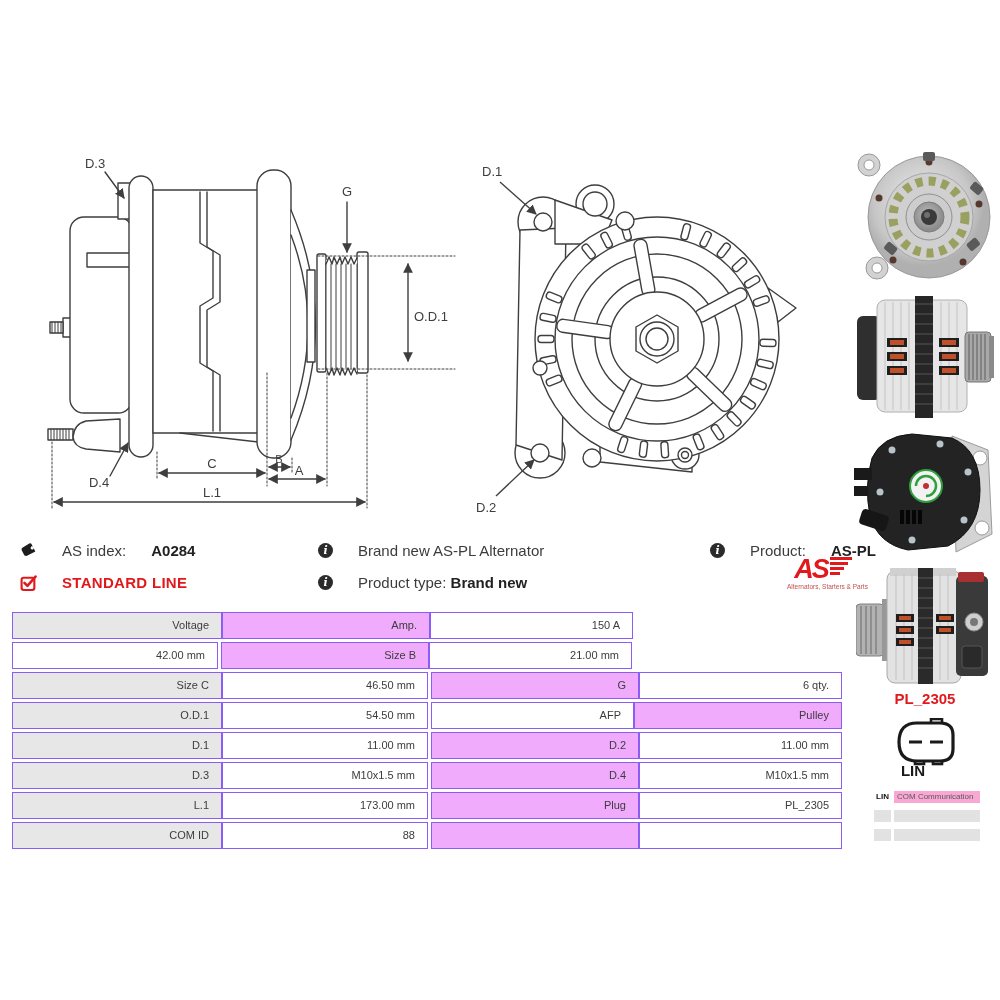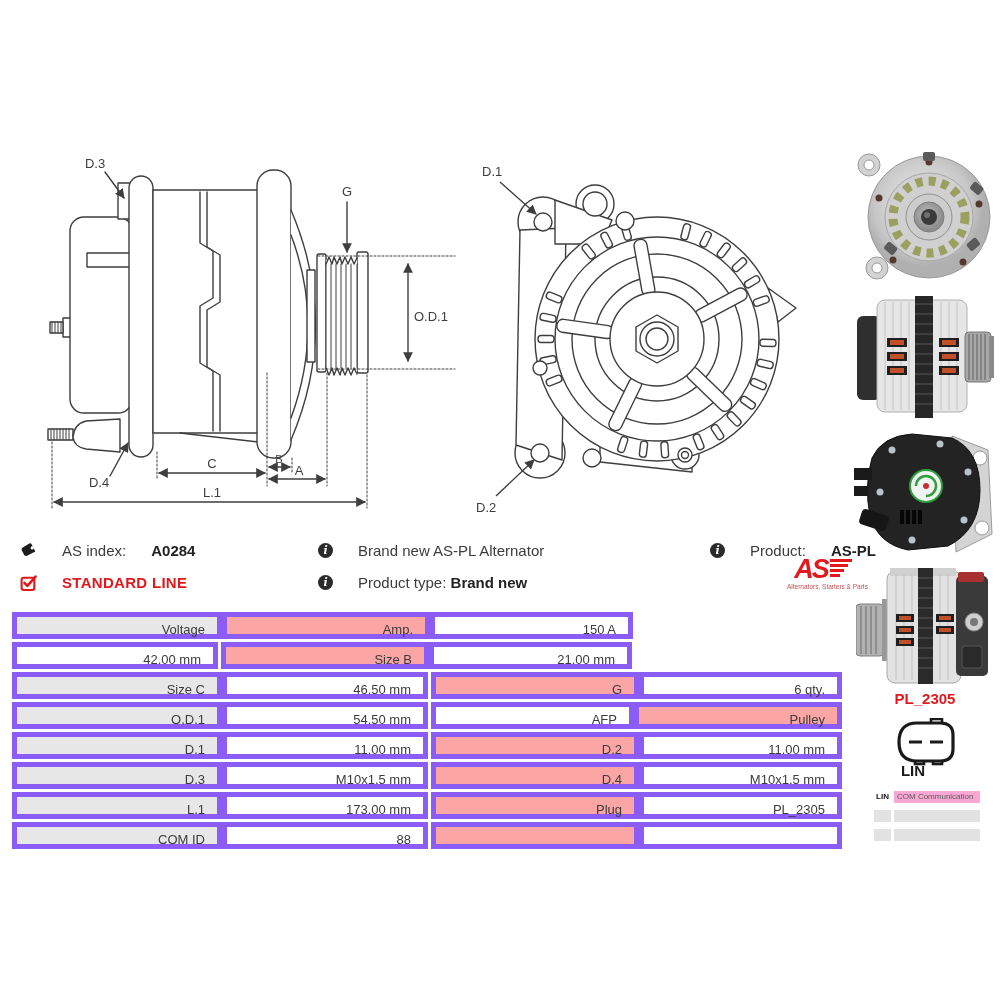--- a/index.html
+++ b/index.html
@@ -10,34 +10,34 @@
 
   
   .info-line{position:absolute;display:flex;align-items:center;gap:25px;height:20px;font-size:15px;white-space:nowrap;}
   .info-line b{color:#222;}
   .red-line{color:#e2191c;font-weight:bold;letter-spacing:.3px;}
   .info-icon{width:15px;height:15px;border-radius:50%;background:#2b2b2b;color:#fff;
              font:italic bold 11px/15px "DejaVu Serif", serif;text-align:center;flex:0 0 auto;}
 
   
   .as-logo{position:absolute;left:787px;top:557px;width:72px;text-align:center;}
-  .as-logo .mark{display:flex;align-items:center;justify-content:center;gap:2px;}
+  .as-logo .mark{display:flex;align-items:flex-start;justify-content:center;gap:2px;}
   .as-logo .as-txt{font-style:italic;font-weight:900;font-size:27px;line-height:24px;color:#e2191c;letter-spacing:-2px;}
   .as-logo .stripes{display:flex;flex-direction:column;gap:2px;margin-bottom:3px;}
   .as-logo .stripes i{display:block;height:3px;background:#e2191c;}
   .as-logo .tagline{font-size:6.5px;color:#c2504f;margin-top:2px;white-space:nowrap;}
 
   
   .spec-table{position:absolute;left:12px;top:612px;width:833px;}
   .spec-row{display:flex;height:27px;margin-bottom:3px;}
-  .spec-row .cell{box-sizing:border-box;border:5px solid #8b5cf6;font-size:13px;line-height:25px;
+  .spec-row .cell{box-sizing:border-box;border:1px solid #8b5cf6;font-size:11px;line-height:25px;
                   text-align:right;padding-right:12px;}
   .spec-row .lab{width:210px;background:#e7e7e7;}
   .spec-row .val{width:206px;background:#fff;margin-right:3px;}
-  .spec-row .lab2{width:208px;background:#fca5a5;}
+  .spec-row .lab2{width:208px;background:#f0abfc;}
   .spec-row .val2{width:203px;background:#fff;margin-right:0;padding-left:11px;}
 
   
   .plug-name{position:absolute;left:852px;top:690px;width:146px;text-align:center;
              font-size:15px;font-weight:bold;color:#e2191c;}
   .lin-label{position:absolute;left:880px;top:762px;width:66px;text-align:center;
              font-size:15px;font-weight:bold;color:#1a1a1a;}
   .com-table{position:absolute;left:874px;top:791px;width:106px;font-size:8px;}
   .com-head{display:flex;gap:3px;height:12px;align-items:stretch;}
   .com-head .c1{width:17px;background:#fff;color:#111;font-weight:bold;text-align:center;line-height:12px;}

